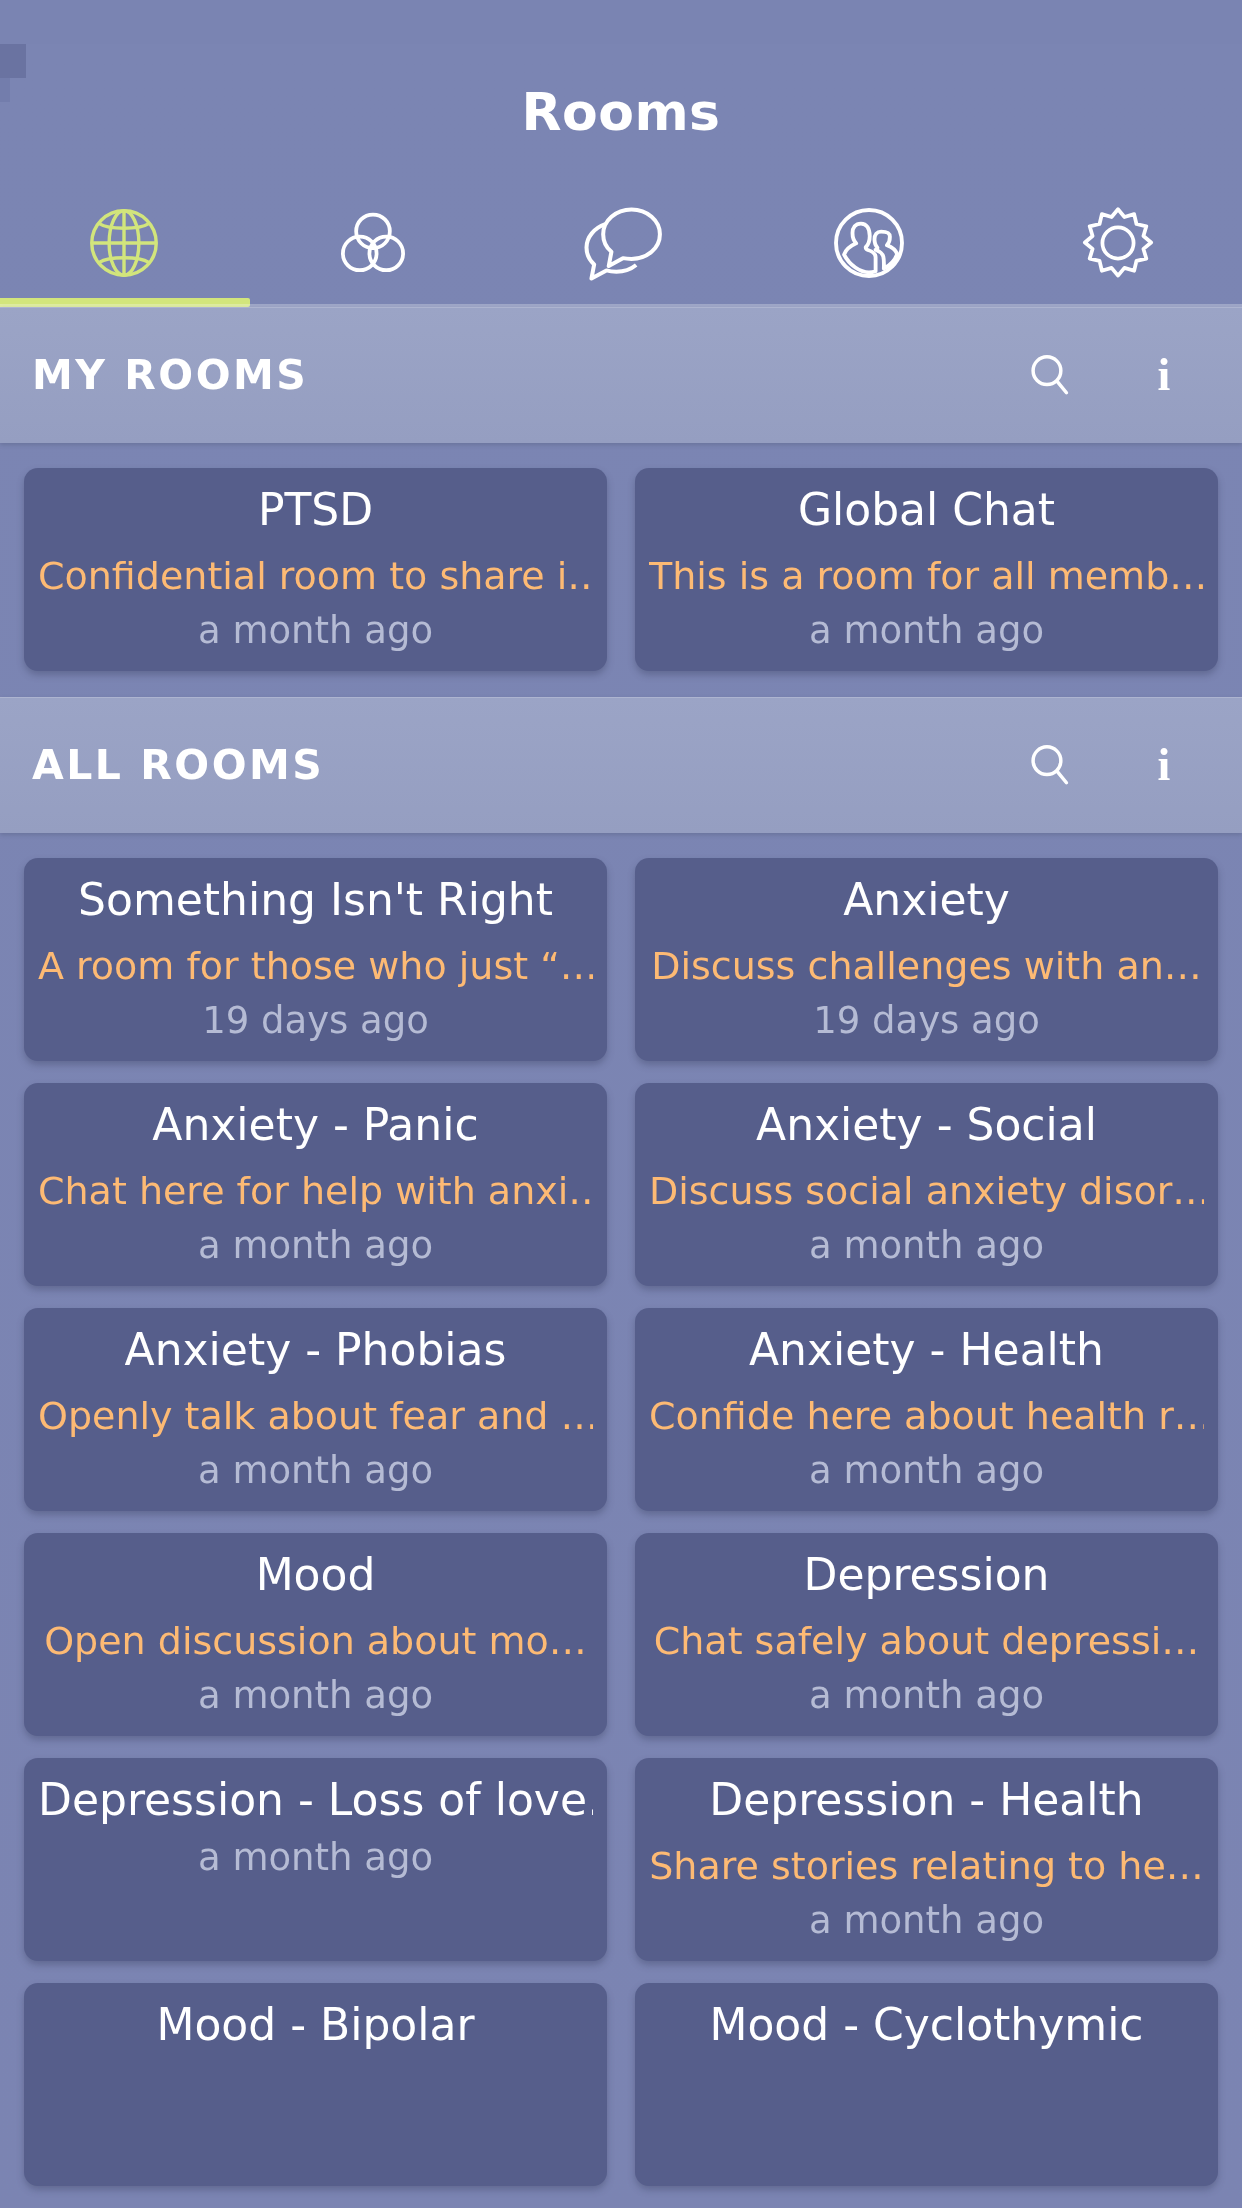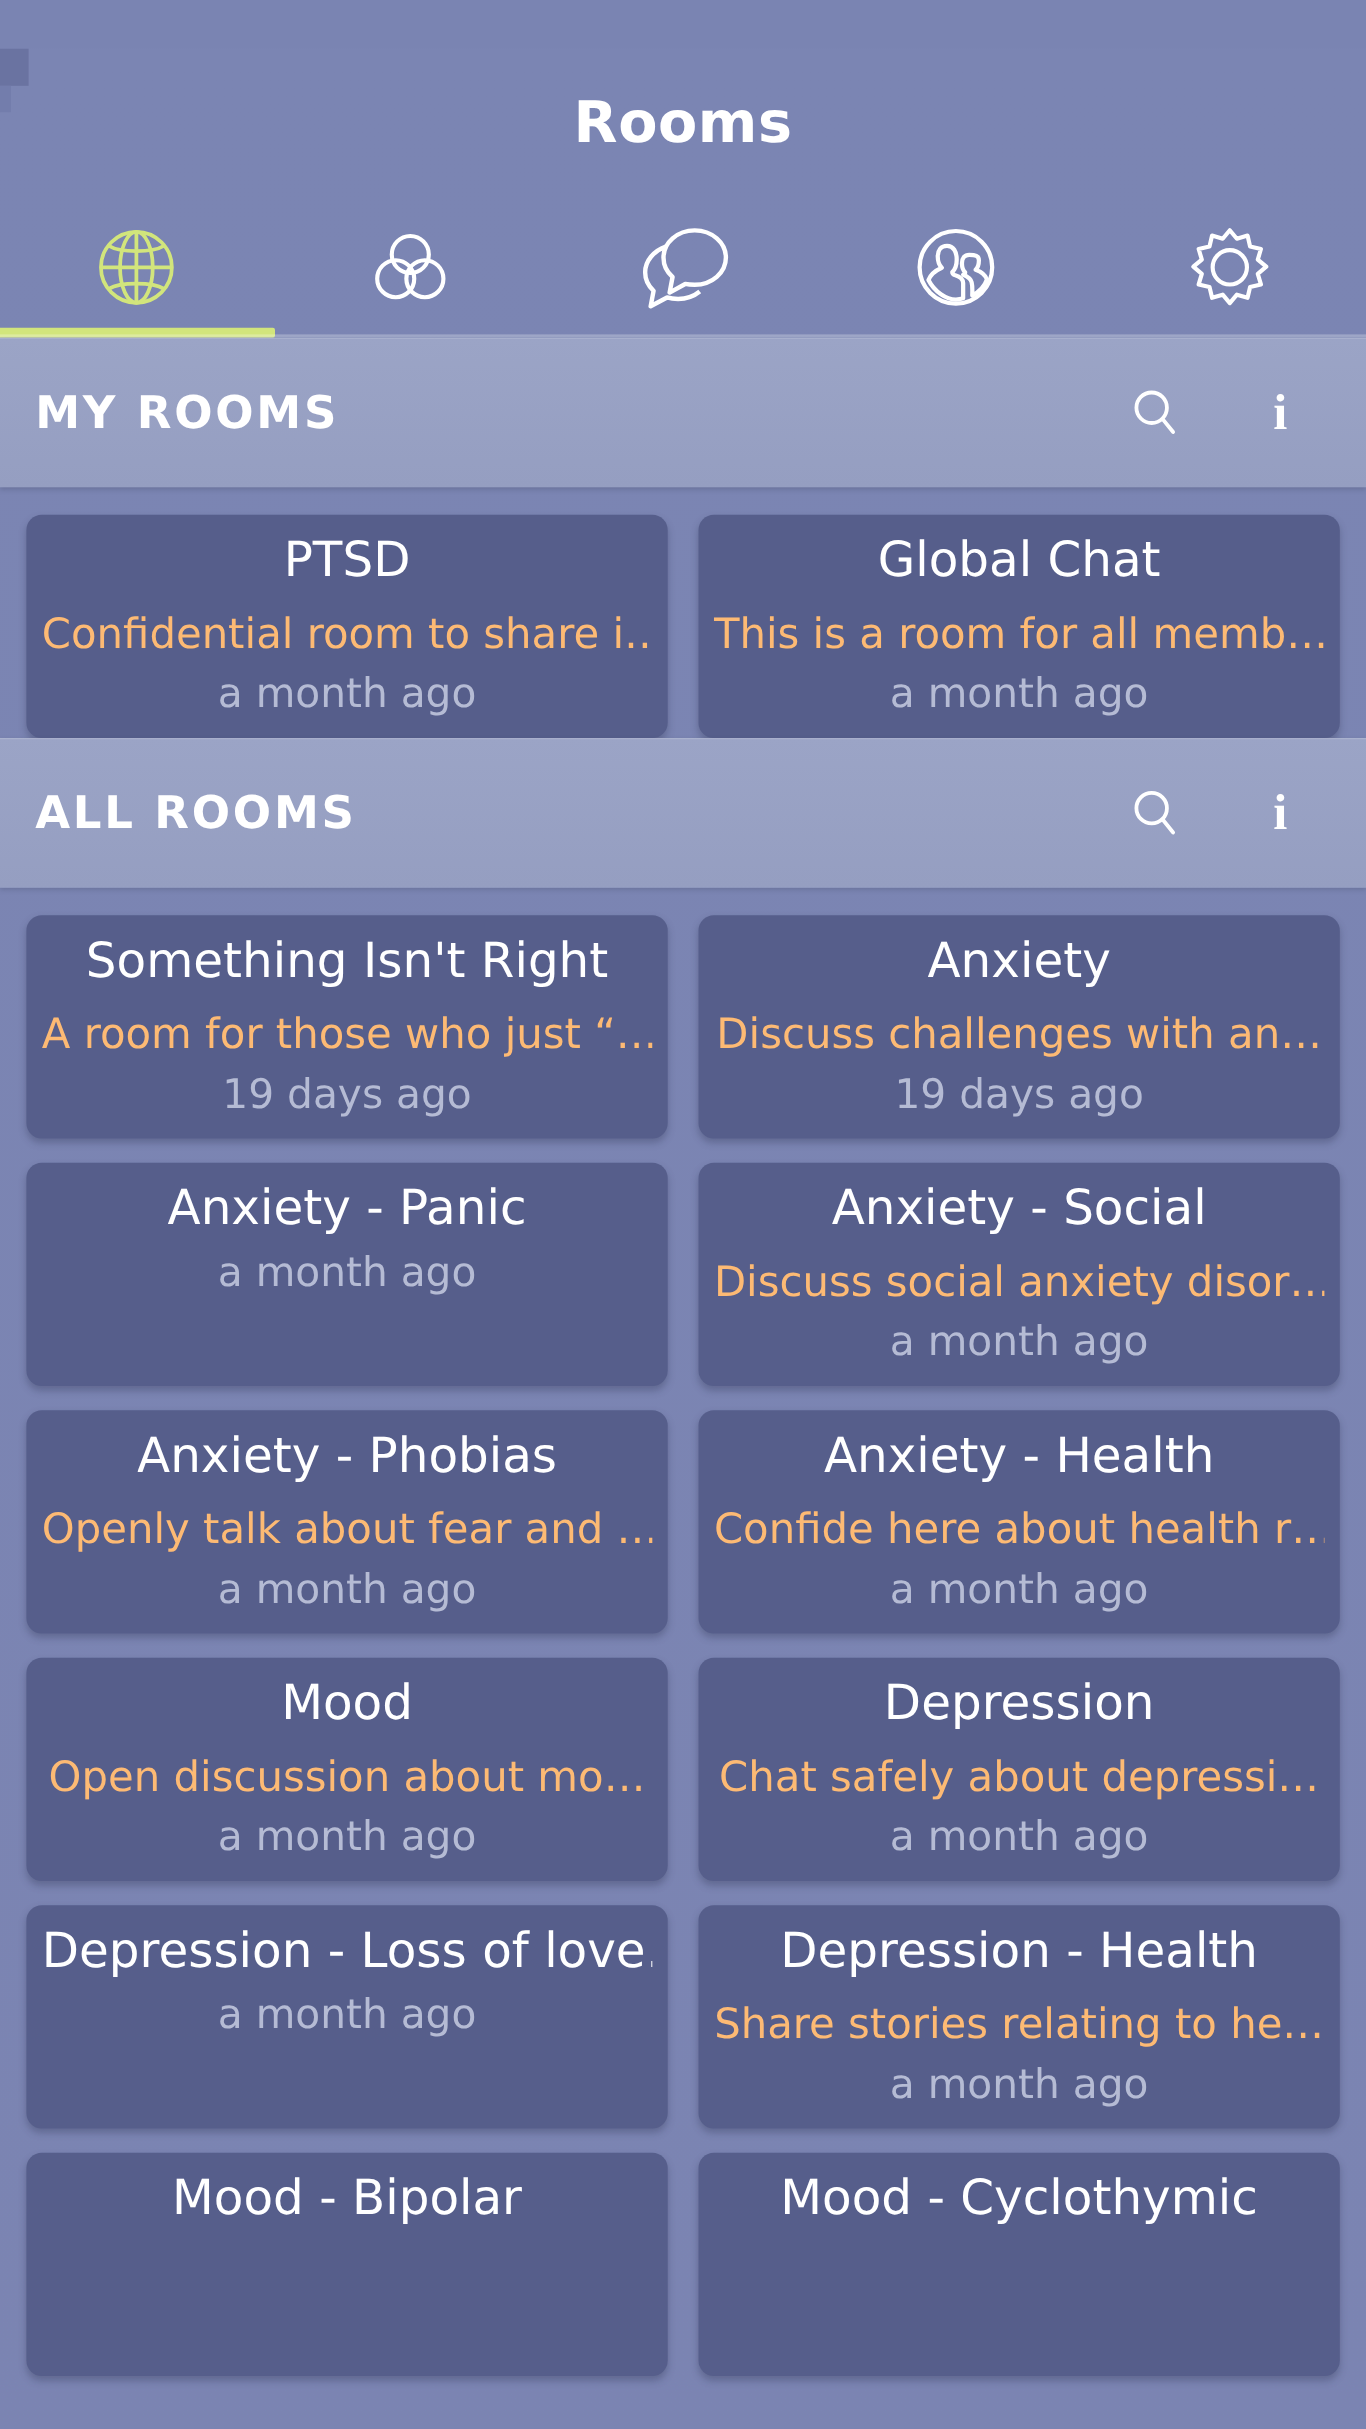--- a/index.html
+++ b/index.html
@@ -158,21 +158,21 @@
     overflow: hidden;
     max-width: 100%;
   }
   .room-time {
     color: #b5bbd4;
     font-size: 37px;
     line-height: 1.1;
     margin-top: 14px;
     text-align: right;
   }
-  .grid-my { }
+  .grid-my { padding-bottom: 26px; }
   .grid-all { padding-bottom: 0; }
 </style>
 </head>
 <body>
 
 <div class="screen">
 
   <div class="corner-notch"></div>
   <div class="corner-notch2"></div>
 
@@ -301,20 +301,21 @@
       <div class="room-desc">A room for those who just “…</div>
       <div class="room-time">19 days ago</div>
     </div>
     <div class="room-card">
       <div class="room-title">Anxiety</div>
       <div class="room-desc">Discuss challenges with an…</div>
       <div class="room-time">19 days ago</div>
     </div>
     <div class="room-card">
       <div class="room-title">Anxiety - Panic</div>
+      <div class="room-desc">Chat here for help with anxi…</div>
       <div class="room-time">a month ago</div>
     </div>
     <div class="room-card">
       <div class="room-title">Anxiety - Social</div>
       <div class="room-desc">Discuss social anxiety disor…</div>
       <div class="room-time">a month ago</div>
     </div>
     <div class="room-card">
       <div class="room-title">Anxiety - Phobias</div>
       <div class="room-desc">Openly talk about fear and …</div>

